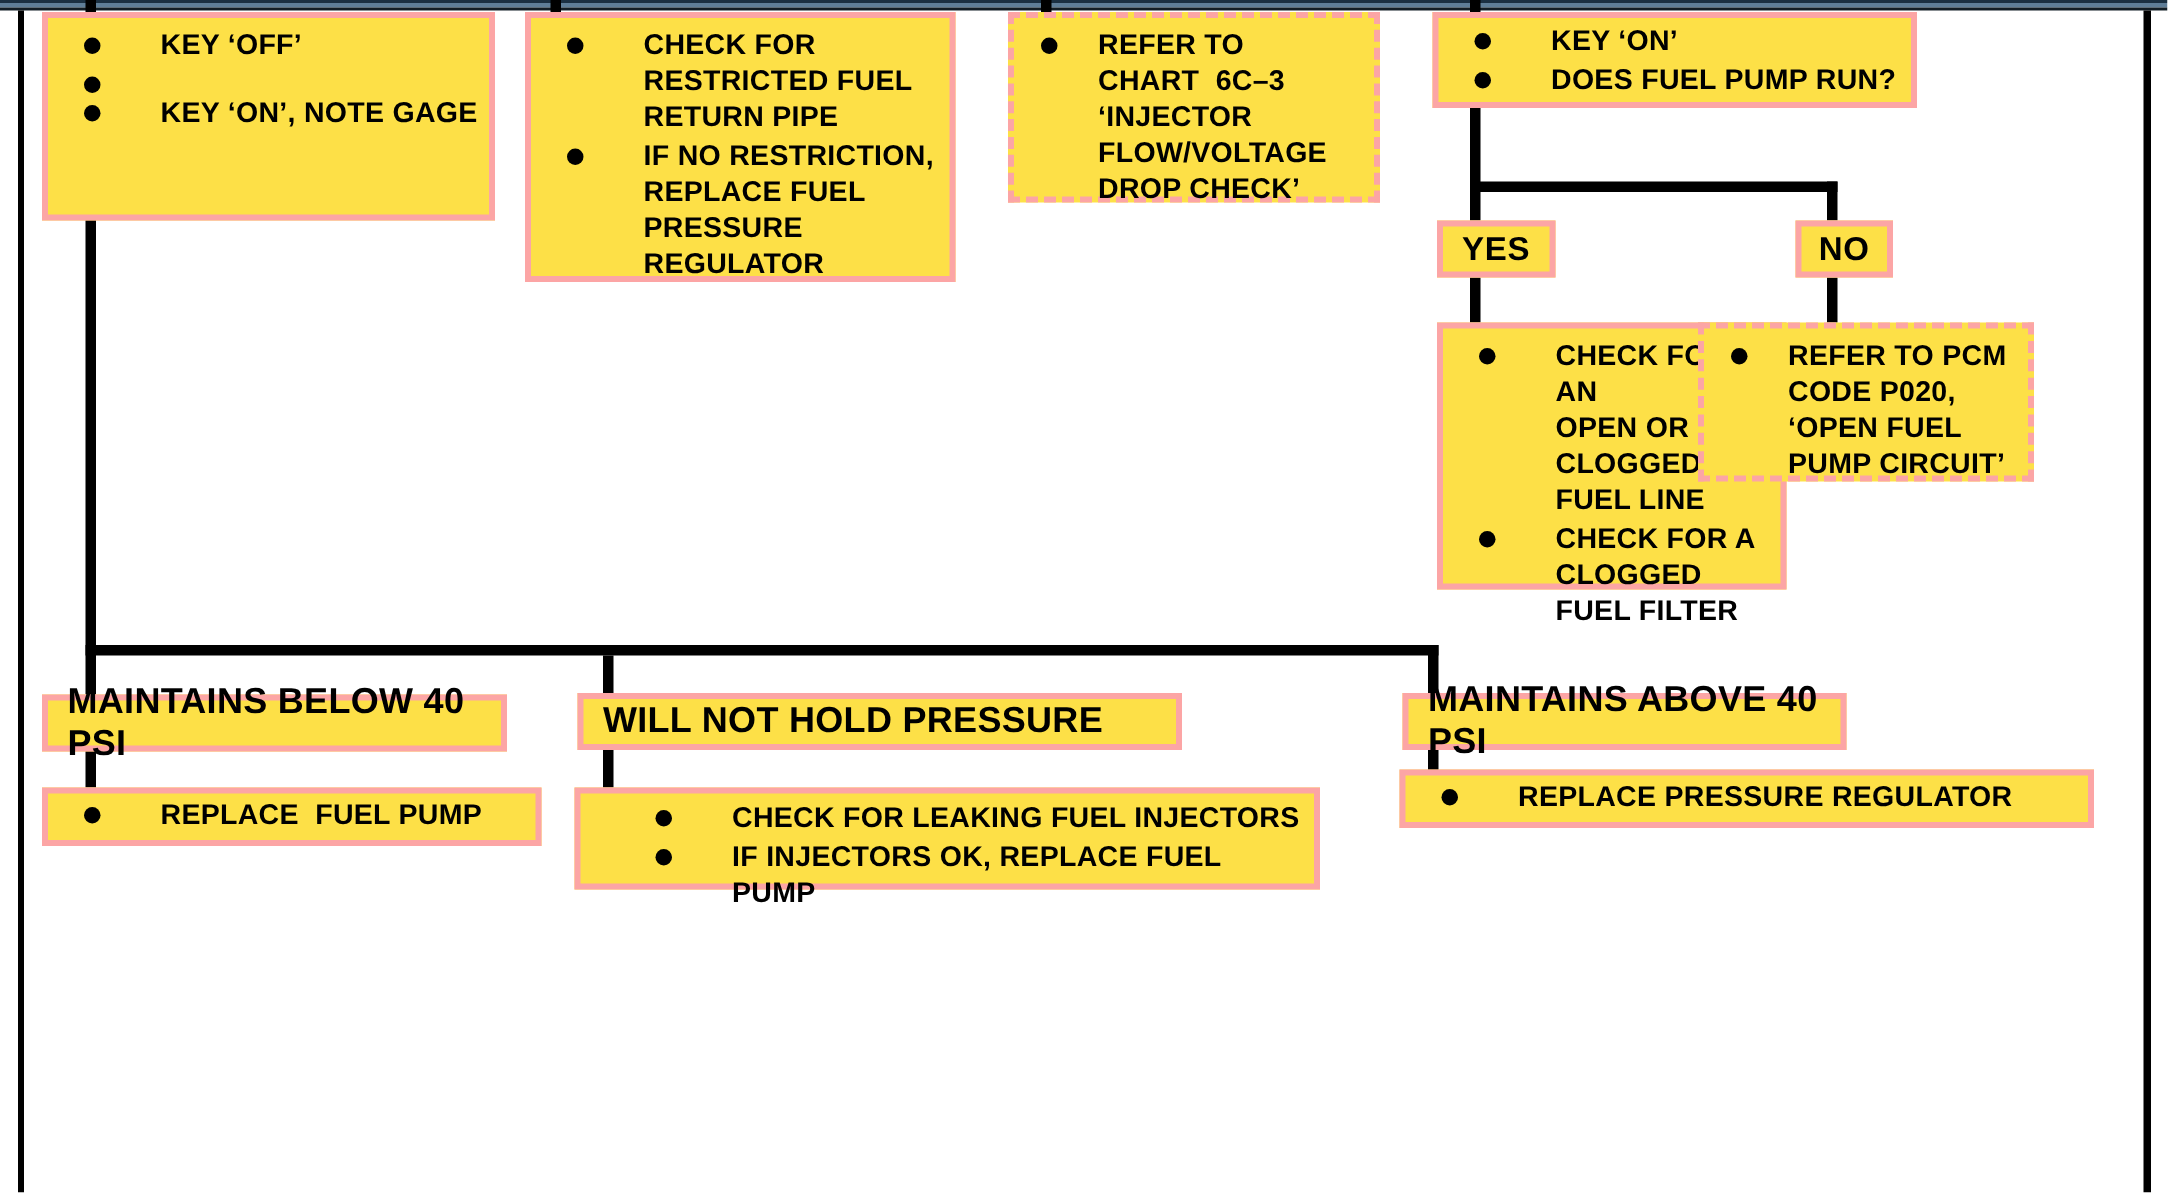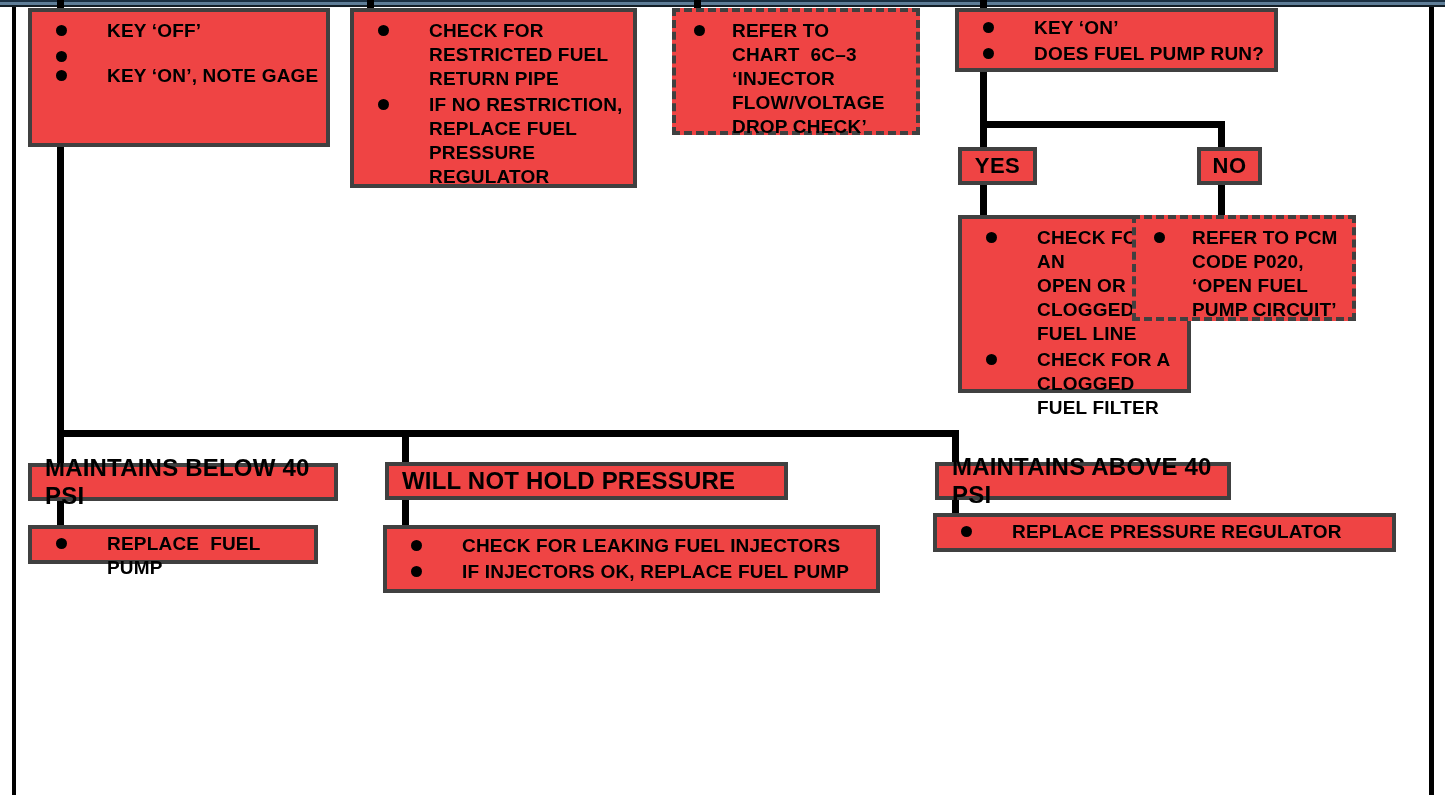--- a/index.html
+++ b/index.html
@@ -14,21 +14,21 @@
   .band .r2 { position:absolute; left:0; top:2px; width:100%; height:3px; background:#5f7e98; }
   .band .r3 { position:absolute; left:0; top:5px; width:100%; height:2px; background:#131e26; }
   
   .page-border { position:absolute; background:#000; }
   .pb-left  { left:12px;  top:7px; width:4px; height:788px; }
   .pb-right { left:1429px; top:7px; width:5px; height:788px; }
   
   .conn { position:absolute; background:#000; }
   
   .box {
-    position:absolute; border:4px solid #404040; background:#ef4444;
+    position:absolute; border:4px solid #fca5a5; background:#fde047;
     box-sizing:border-box; font-weight:bold;
   }
   .box.dashed { border-style:dashed; }
   .bullets { list-style:none; margin:0; padding:7px 4px 0 0; }
   .bullets li { display:flex; align-items:flex-start; }
   .bullets li + li { margin-top:2px; }
   .dot {
     flex:0 0 11px; width:11px; height:11px; border-radius:50%;
     background:#000; margin-top:6px;
   }
@@ -54,28 +54,28 @@
   
   .b-key-off        { left:28px;  top:8px;   width:302px; height:139px; }
   .b-check-restrict { left:350px; top:8px;   width:287px; height:180px; }
   .b-refer-chart    { left:672px; top:8px;   width:248px; height:127px; }
   .b-key-on         { left:955px; top:8px;   width:323px; height:64px; }
   .b-yes            { left:958px; top:147px; width:79px;  height:38px; }
   .b-no             { left:1197px;top:147px; width:65px;  height:38px; }
   .b-fuel-line      { left:958px; top:215px; width:233px; height:178px; }
   .b-refer-pcm      { left:1132px;top:215px; width:224px; height:106px; }
   .b-below40        { left:28px;  top:463px; width:310px; height:38px; }
-  .b-replace-pump   { left:28px;  top:525px; width:290px; height:39px; }
+  .b-replace-pump   { left:28px;  top:525px; width:333px; height:39px; }
   .b-wont-hold      { left:385px; top:462px; width:403px; height:38px; }
   .b-leaking        { left:383px; top:525px; width:497px; height:68px; }
   .b-above40        { left:935px; top:462px; width:296px; height:38px; }
   .b-replace-reg    { left:933px; top:513px; width:463px; height:39px; }
   
   .b-replace-pump .bullets, .b-replace-reg .bullets { padding-top:3px; }
-  .b-leaking .bullets { padding-top:5px; }
+  .b-leaking .bullets { padding-top:5px;padding-left:26px; }
   .b-key-on .bullets { padding-top:4px; }
 </style>
 </head>
 <body>
 
 <div class="diagram">
 
   <div class="band">
     <div class="r1"></div>
     <div class="r2"></div>

